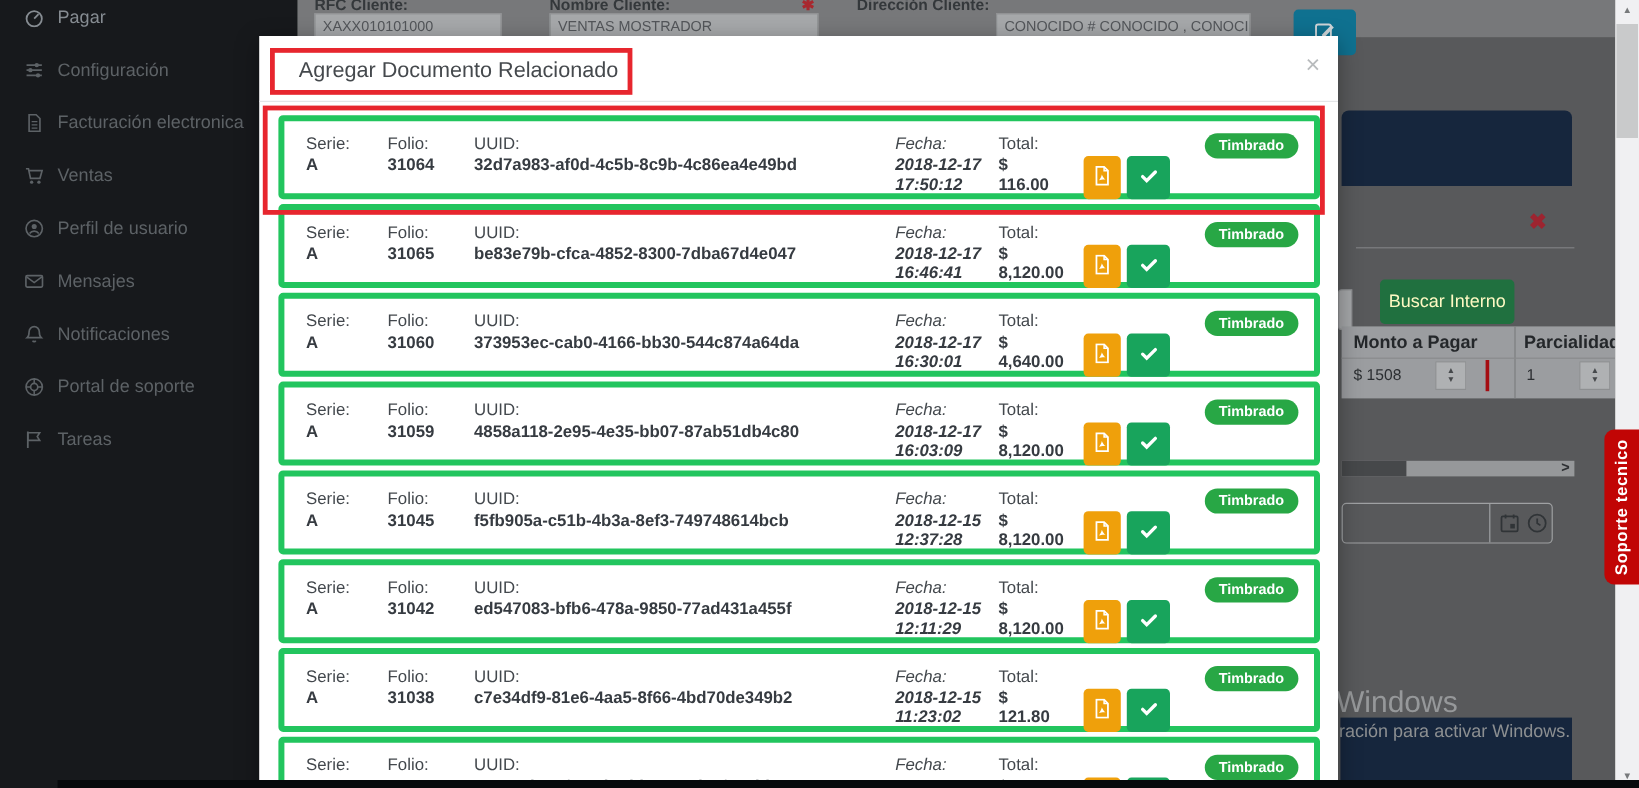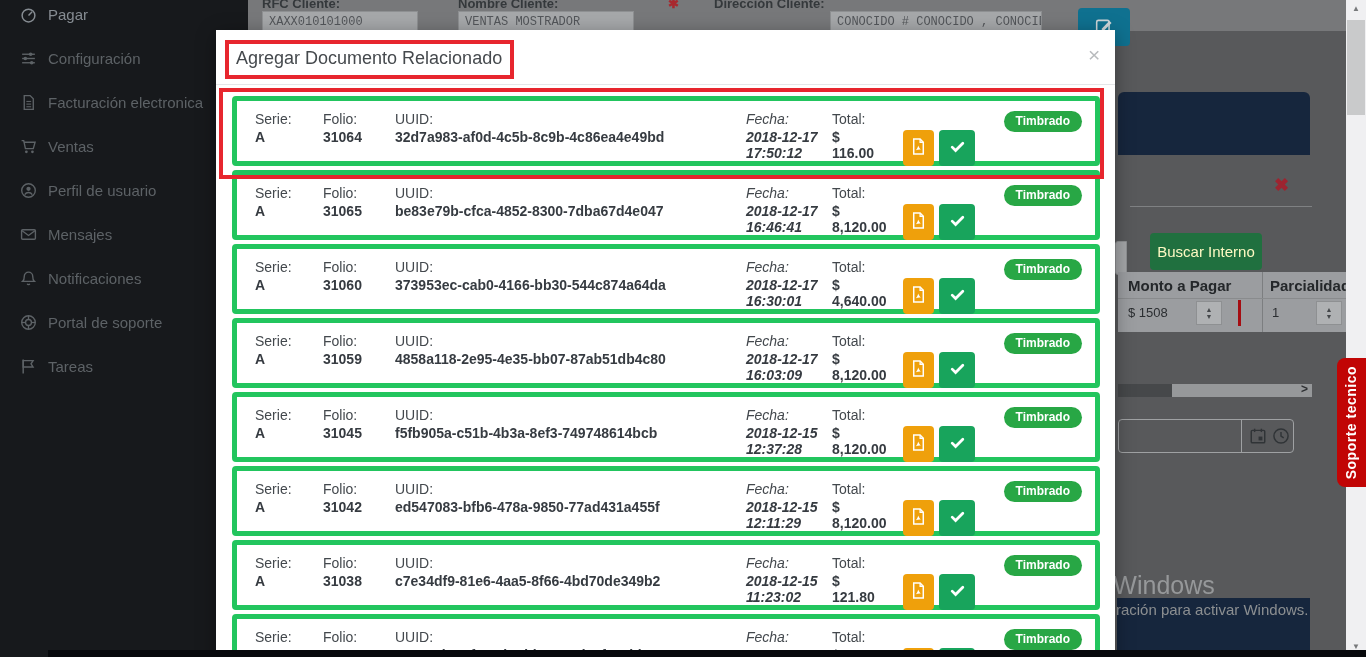--- a/index.html
+++ b/index.html
@@ -14,21 +14,21 @@
   .side-item .icon { width:18px; height:18px; margin-right:10px; flex:0 0 18px; }
   .side-item .icon svg { width:17px; height:17px; display:block; }
   .side-item .lbl { font-size:15px; line-height:18px; }
   .side-item.active { color:#868c92; }
 
   
   .main-bg { position:absolute; left:248px; top:0; width:1098px; height:657px; background:#58595b; z-index:0; }
   .form-strip { position:absolute; left:248px; top:0; width:1098px; height:31px; background:#77787a; z-index:2; }
   .f-label { position:absolute; top:-4px; font-size:13px; font-weight:bold; color:#34383b; }
   .f-input { position:absolute; top:11px; height:22px; background:#a6a8aa; border:1px solid #8e9092;
-             font-size:12px; color:#53565a; padding:3px 6px; overflow:hidden; white-space:nowrap;font-family:Liberation Mono, monospace; }
+             font-size:12px; color:#53565a; padding:3px 6px; overflow:hidden; white-space:nowrap; }
   .req { color:#a8282e; font-weight:bold; }
   .edit-btn { position:absolute; left:1078px; top:8px; width:52px; height:38px; background:#0f7190;
               border:none; border-radius:4px; color:#cfd5d8; cursor:pointer; z-index:2; }
   .edit-btn svg { width:18px; height:18px; }
 
   
   .navy-top { position:absolute; left:1118px; top:92px; width:192px; height:63px; background:#16263d;
               border-radius:6px 6px 0 0; z-index:2; }
   .panel-x { position:absolute; left:1274px; top:174px; font-size:18px; font-weight:bold; color:#9d2430;
              z-index:2; cursor:pointer; }
@@ -70,21 +70,21 @@
   .vscroll { position:absolute; right:0; top:0; width:20px; height:657px; background:#f0f0f2; z-index:8; }
   .vscroll .up, .vscroll .dn { position:absolute; left:0; width:20px; text-align:center; font-size:8px; color:#77797b; cursor:pointer; }
   .vscroll .up { top:4px; } .vscroll .dn { bottom:6px; }
   .vscroll .vthumb { position:absolute; left:1px; top:20px; width:18px; height:95px; background:#c9cacb; cursor:pointer; }
 
   
   .modal { position:absolute; left:216px; top:30px; width:899px; height:640px; background:#fff; z-index:10;
            box-shadow:0 4px 18px rgba(0,0,0,.35); }
   .modal-close { position:absolute; left:872px; top:14px; font-size:21px; color:#b8bbbd; cursor:pointer; line-height:1; }
   .modal-hr { position:absolute; left:0; top:54px; width:899px; height:1px; background:#e4e6e8; }
-  .title-box { position:absolute; left:9px; top:10px; border:4px solid #e7262e; padding:4px 8px 6px 7px; }
+  .title-box { position:absolute; left:9px; top:10px; border:4px solid #e7262e; padding:4px 8px 6px 20px; }
   .title-box h4 { font-size:18px; font-weight:normal; color:#45494d; white-space:nowrap; }
 
   .rows { position:absolute; left:16px; top:66px; width:868px; }
   .doc-row { position:relative; width:868px; height:70px; border:5px solid #22c55e; border-radius:4px;
              background:#fff; margin-bottom:4px; }
   .col { position:absolute; top:10px; font-size:14px; color:#43484d; line-height:16px; }
   .col .val { display:block; font-weight:bold; color:#363b41; margin-top:2px; }
   .c-serie { left:18px; } .c-folio { left:86px; } .c-uuid { left:158px; }
   .c-fecha { left:509px;font-style:italic; } .c-total { left:595px; }
   .row-actions { position:absolute; left:666px; top:29px; display:flex; gap:5px; }
@@ -207,21 +207,21 @@
         <span class="lbl">Tareas</span>
       </div>
     </nav>
 
   <div class="form-strip">
     <span class="f-label" style="left:14px;">RFC Cliente:</span>
     <span class="f-label" style="left:210px;"><span>Nombre Cliente:</span></span>
     <span class="f-label req" style="left:420px;">✱</span>
     <span class="f-label" style="left:466px;">Dirección Cliente:</span>
     <div class="f-input" style="left:14px;  width:156px;">XAXX010101000</div>
-    <div class="f-input" style="left:210px; width:176px;">VENTAS MOSTRADOR</div>
+    <div class="f-input" style="left:210px; width:224px;">VENTAS MOSTRADOR</div>
     <div class="f-input" style="left:582px; width:212px;">CONOCIDO # CONOCIDO , CONOCIDO, MONTERREY</div>
   </div>
 
   <button class="edit-btn">
     <span>
       <svg viewBox="0 0 16 16">
           <rect x="1.5" y="3" width="11" height="11.5" rx="1.5" fill="none" stroke="currentColor" stroke-width="1.4"></rect>
           <path d="M6.2 10.2l6.6-6.8 1.9 1.9-6.6 6.8-2.4.5z" fill="currentColor"></path>
         </svg>
     </span>

